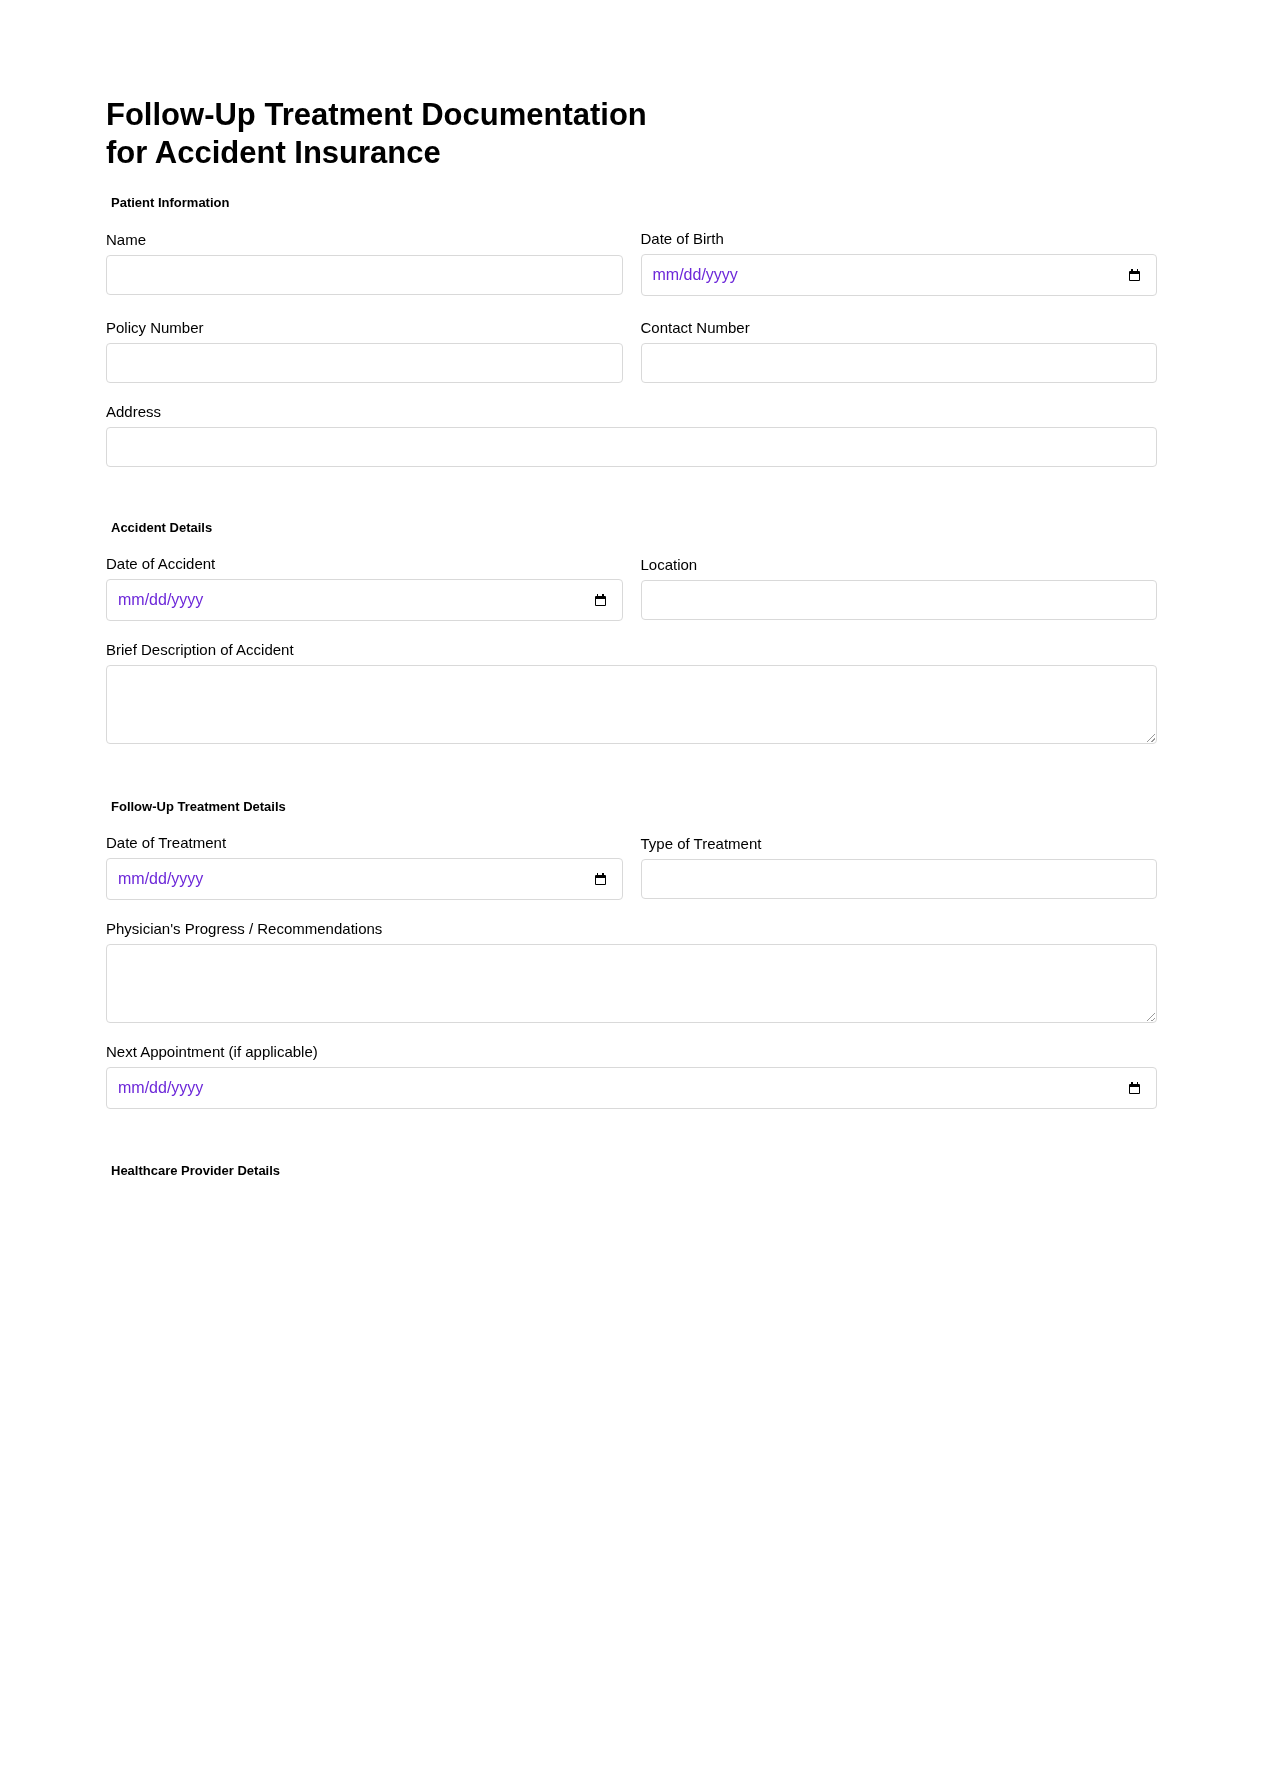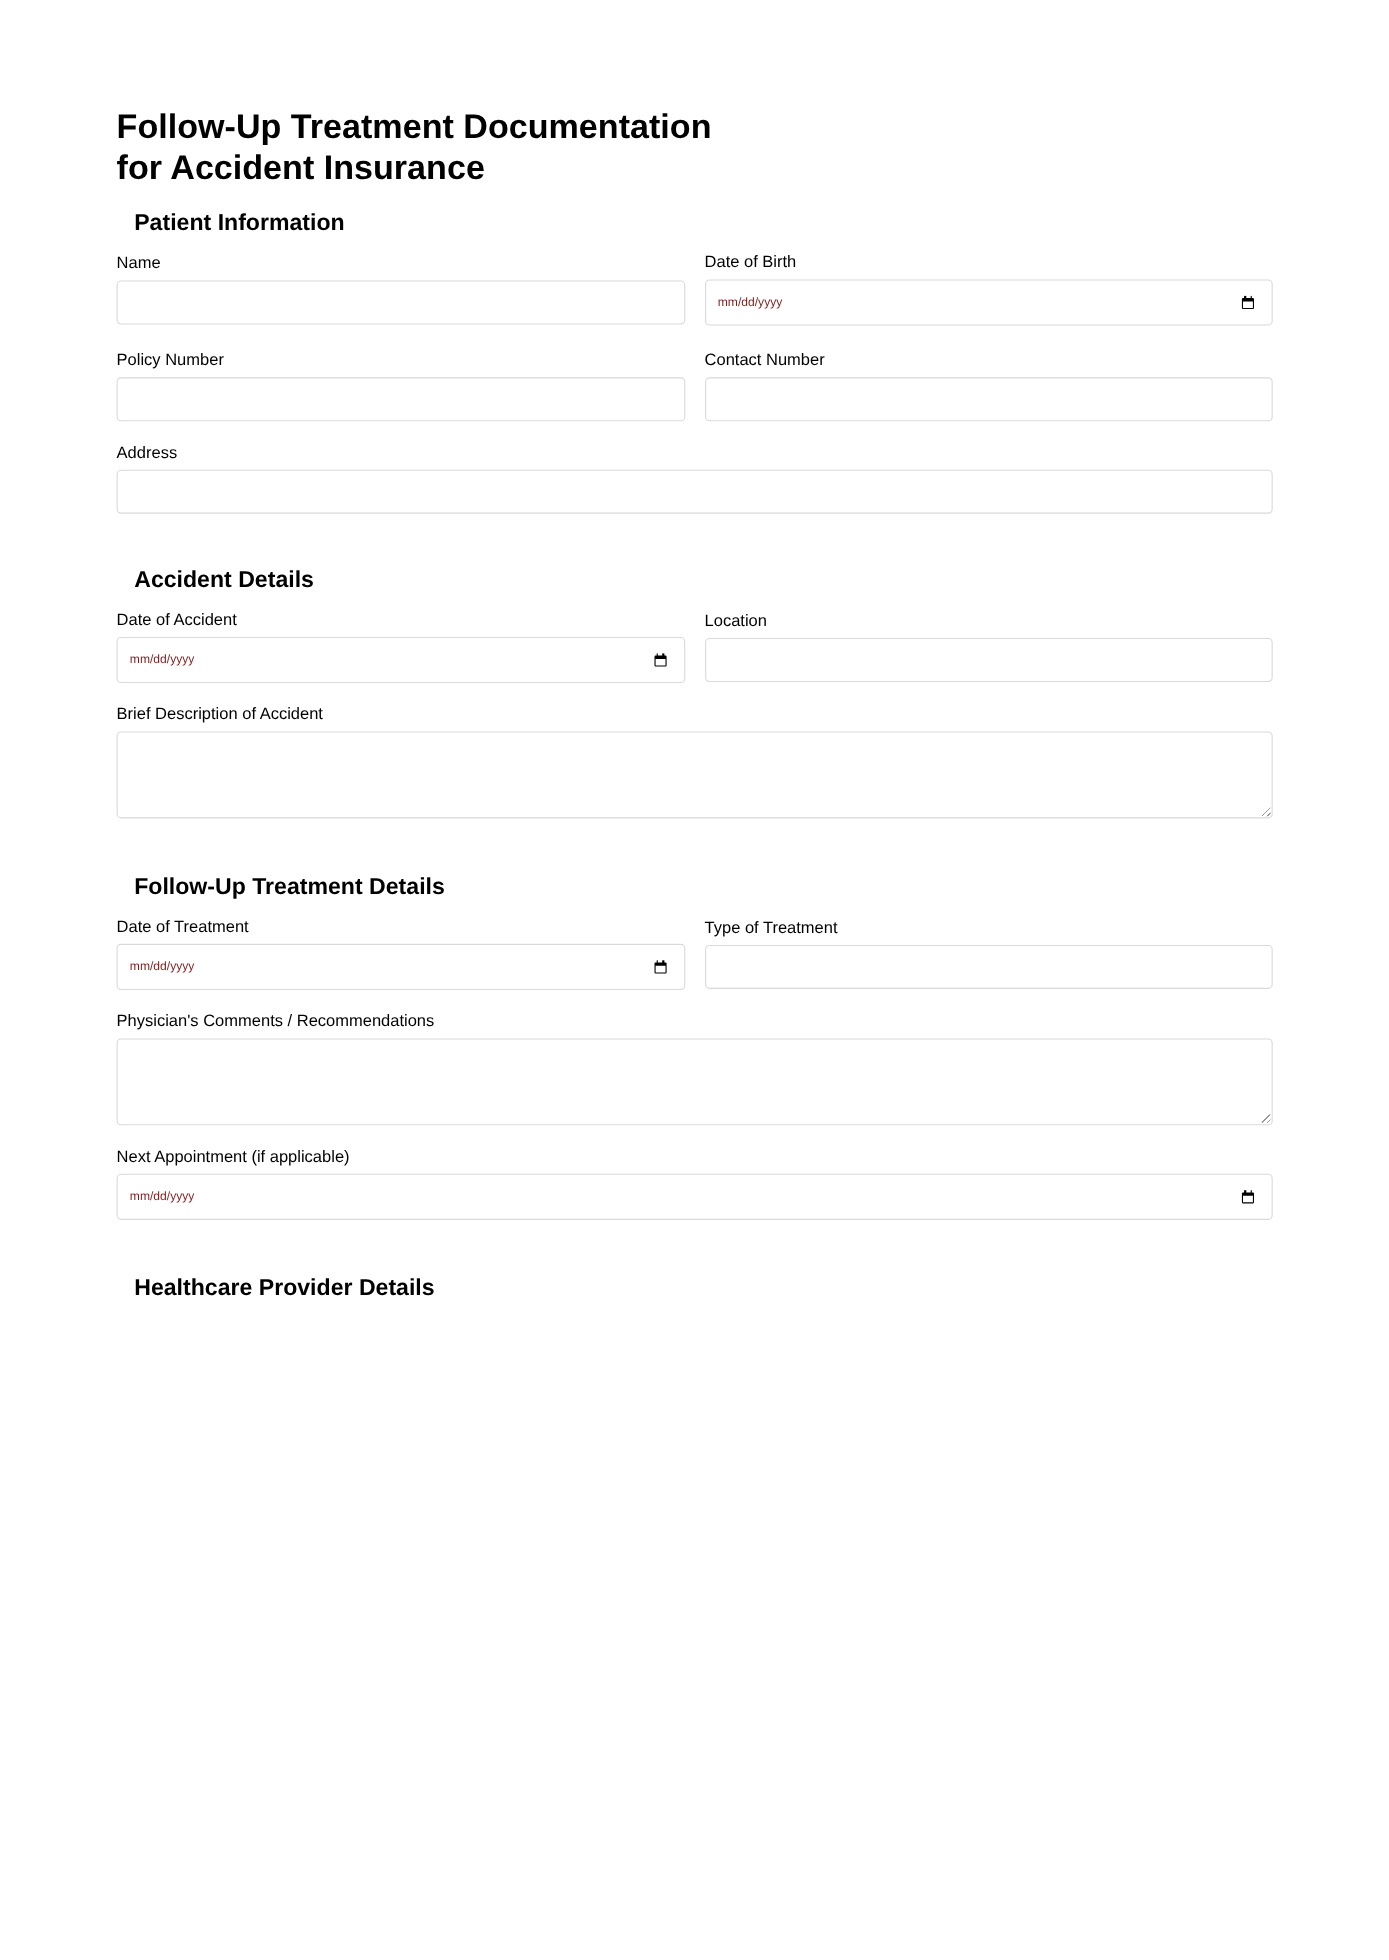--- a/index.html
+++ b/index.html
@@ -23,23 +23,23 @@
       width: 1051px;
     }
     .title {
       font-size: 31px;
       font-weight: bold;
       line-height: 38px;
       margin: 0;
       width: 640px;
     }
     .section-heading {
-      font-size: 21px;
+      font-size: 13px;
       font-weight: bold;
-      margin: 16px;
+      margin: 5px;
       line-height: 22px;
     }
     .label {
       display: block;
       font-size: 15px;
       line-height: 18px;
       margin: 0 0 6px 0;
     }
     .row {
       display: flex;
@@ -62,22 +62,22 @@
       outline: none;
     }
     .date-input {
       height: 42px;
       display: flex;
       align-items: center;
       justify-content: space-between;
       cursor: text;
     }
     .date-text {
-      font-size: 11px;
-      color: #7f1d1d;
+      font-size: 16px;
+      color: #6d28d9;
     }
     .calendar-icon {
       width: 11px;
       height: 12px;
       position: relative;
       margin-right: 5px;
       cursor: pointer;
     }
     .calendar-icon .body {
       position: absolute;
@@ -215,21 +215,21 @@
         </div>
       </div>
       <div class="col field">
         <label class="label">Type of Treatment</label>
         <input class="input" type="text" style="">
       </div>
     </div>
 
 
     <div class="field" style="margin-top:20px;">
-      <label class="label">Physician's Comments / Recommendations</label>
+      <label class="label">Physician's Progress / Recommendations</label>
       <div class="ta-wrap">
         <textarea class="textarea" style=""></textarea>
         <span class="grip"></span>
       </div>
     </div>
 
     <div class="field" style="margin-top:20px;">
       <label class="label">Next Appointment (if applicable)</label>
       <div class="input date-input">
         <span class="date-text">mm/dd/yyyy</span>

